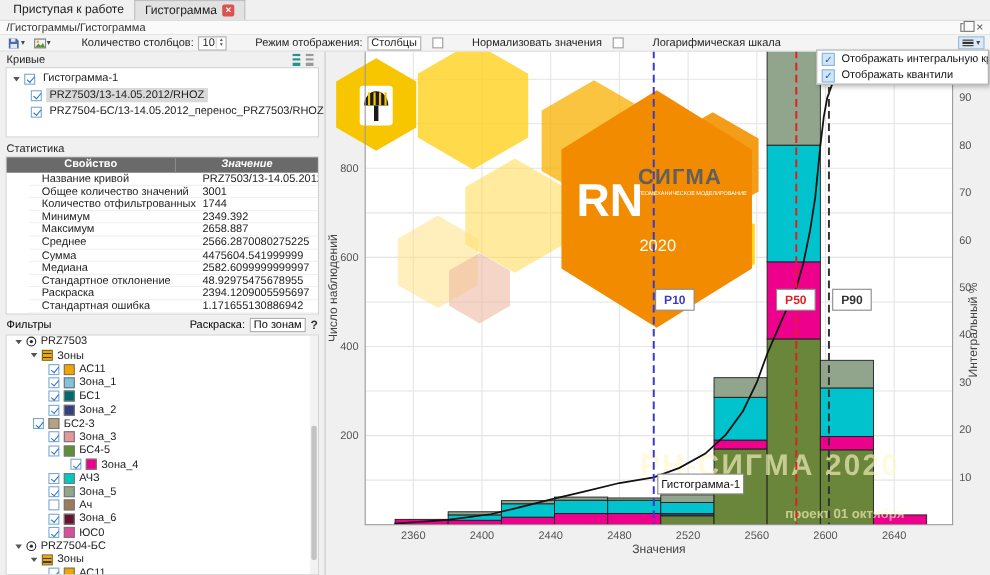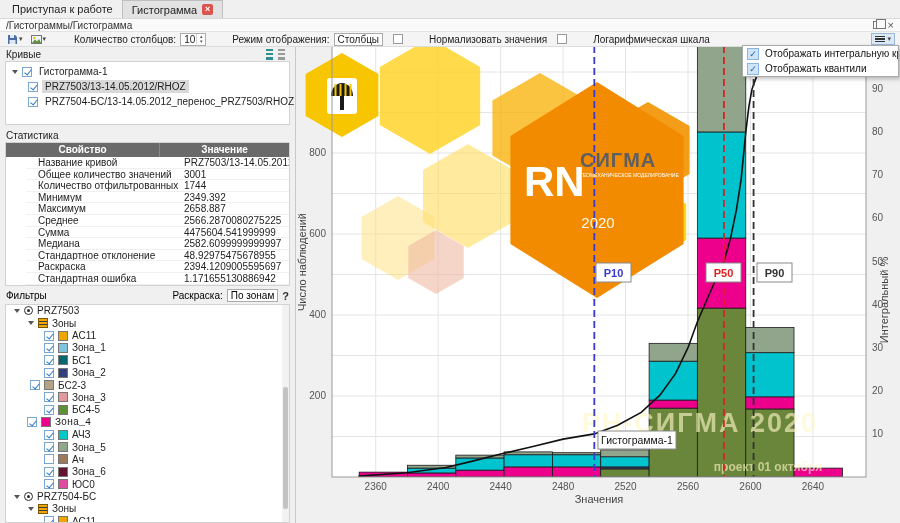--- a/index.html
+++ b/index.html
@@ -45,21 +45,21 @@
   .cb.on::after { content:''; position:absolute; left:2.5px; top:0.5px; width:3px; height:6px; border:solid #2f78c8; border-width:0 1.6px 1.6px 0; transform:rotate(40deg); }
   .hdricons { margin-left:auto; display:flex; gap:5px; padding-right:4px; }
   .dotcol { width:7px; height:11px; display:flex; flex-direction:column; justify-content:space-between; }
   .dotcol i { display:block; width:7px; height:2.5px; }
   .dotcol.teal i { background:#2e8f8f; }
   .dotcol.gray i { background:#9a9a9a; }
 
   .statsbox { margin:0 5px; background:#fff; border:1px solid #d2d2d2; font-size:10px; flex:none; }
   .shead { display:flex; background:#6a6a6a; color:#fff; font-weight:bold; height:14px; line-height:14px; text-align:center; }
   .shead div:first-child { width:154px; border-right:1px solid #8a8a8a; }
-  .shead div:last-child { flex:1; }
+  .shead div:last-child { flex:1;font-style:italic; }
   .srow { display:flex; height:11.6px; line-height:11.6px; border-bottom:1px solid #f0f0f0; color:#222; white-space:nowrap;margin-left:20px; }
   .srow div:first-child { width:154px; padding-left:12px; overflow:hidden; }
   .srow div:last-child { flex:1; padding-left:4px; overflow:hidden; }
 
   .filterhead { height:16px; font-size:10px; display:flex; align-items:center; gap:4px; padding:0 6px; margin-top:2px; flex:none; }
   .filterhead .combo { margin-left:0; }
   .qmark { font-weight:bold; color:#333; font-size:11px; }
   .filtertree { position:relative; margin:0 5px; background:#fff; border:1px solid #d2d2d2; flex:1; overflow:hidden; font-size:10px; color:#222; }
   .frow { display:flex; align-items:center; gap:4px; height:12.4px; white-space:nowrap; }
   .well { width:9px; height:9px; border:1.5px solid #2b2b2b; border-radius:50%; position:relative; flex:none; }
@@ -283,21 +283,21 @@
           <div class="frow" style="padding-left: 38px;">
             <span class="cb on"></span>
             <span class="swatch" style="background: rgb(224, 154, 158);"></span>
             <span>Зона_3</span>
           </div>
           <div class="frow" style="padding-left: 38px;">
             <span class="cb on"></span>
             <span class="swatch" style="background: rgb(93, 143, 53);"></span>
             <span>БС4-5</span>
           </div>
-          <div class="frow" style="padding-left: 21px; font-family: Liberation Mono, monospace;">
+          <div class="frow" style="padding-left: 58px;">
             <span class="cb on"></span>
             <span class="swatch" style="background: rgb(236, 0, 140);"></span>
             <span>Зона_4</span>
           </div>
           <div class="frow" style="padding-left: 38px;">
             <span class="cb on"></span>
             <span class="swatch" style="background: rgb(0, 201, 196);"></span>
             <span>АЧЗ</span>
           </div>
           <div class="frow" style="padding-left: 38px;">

